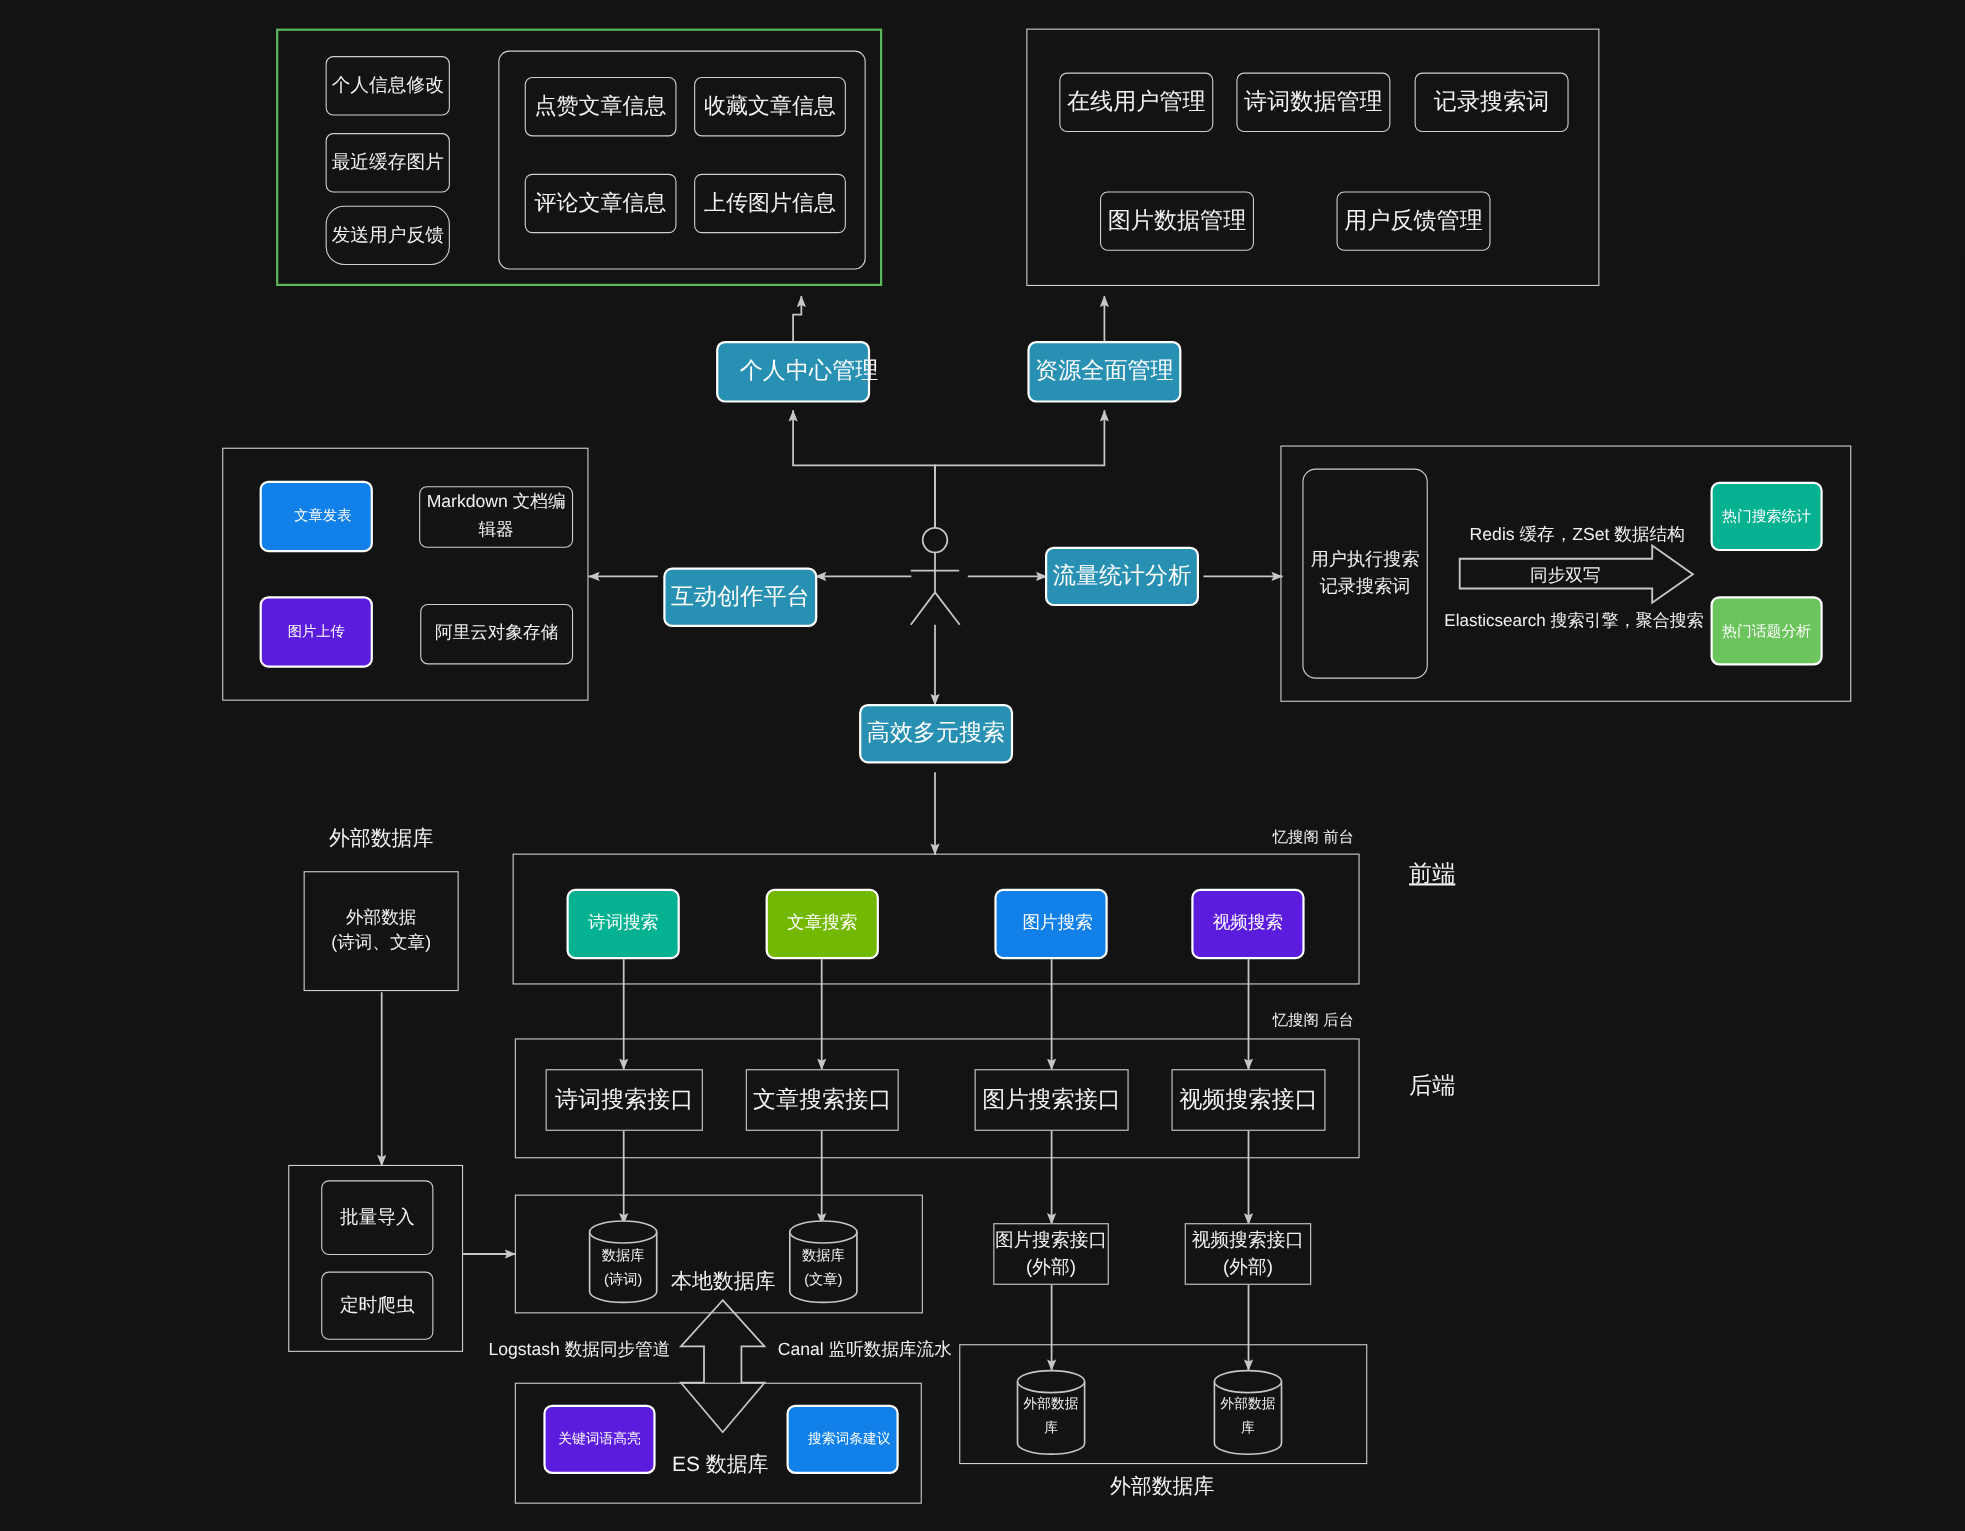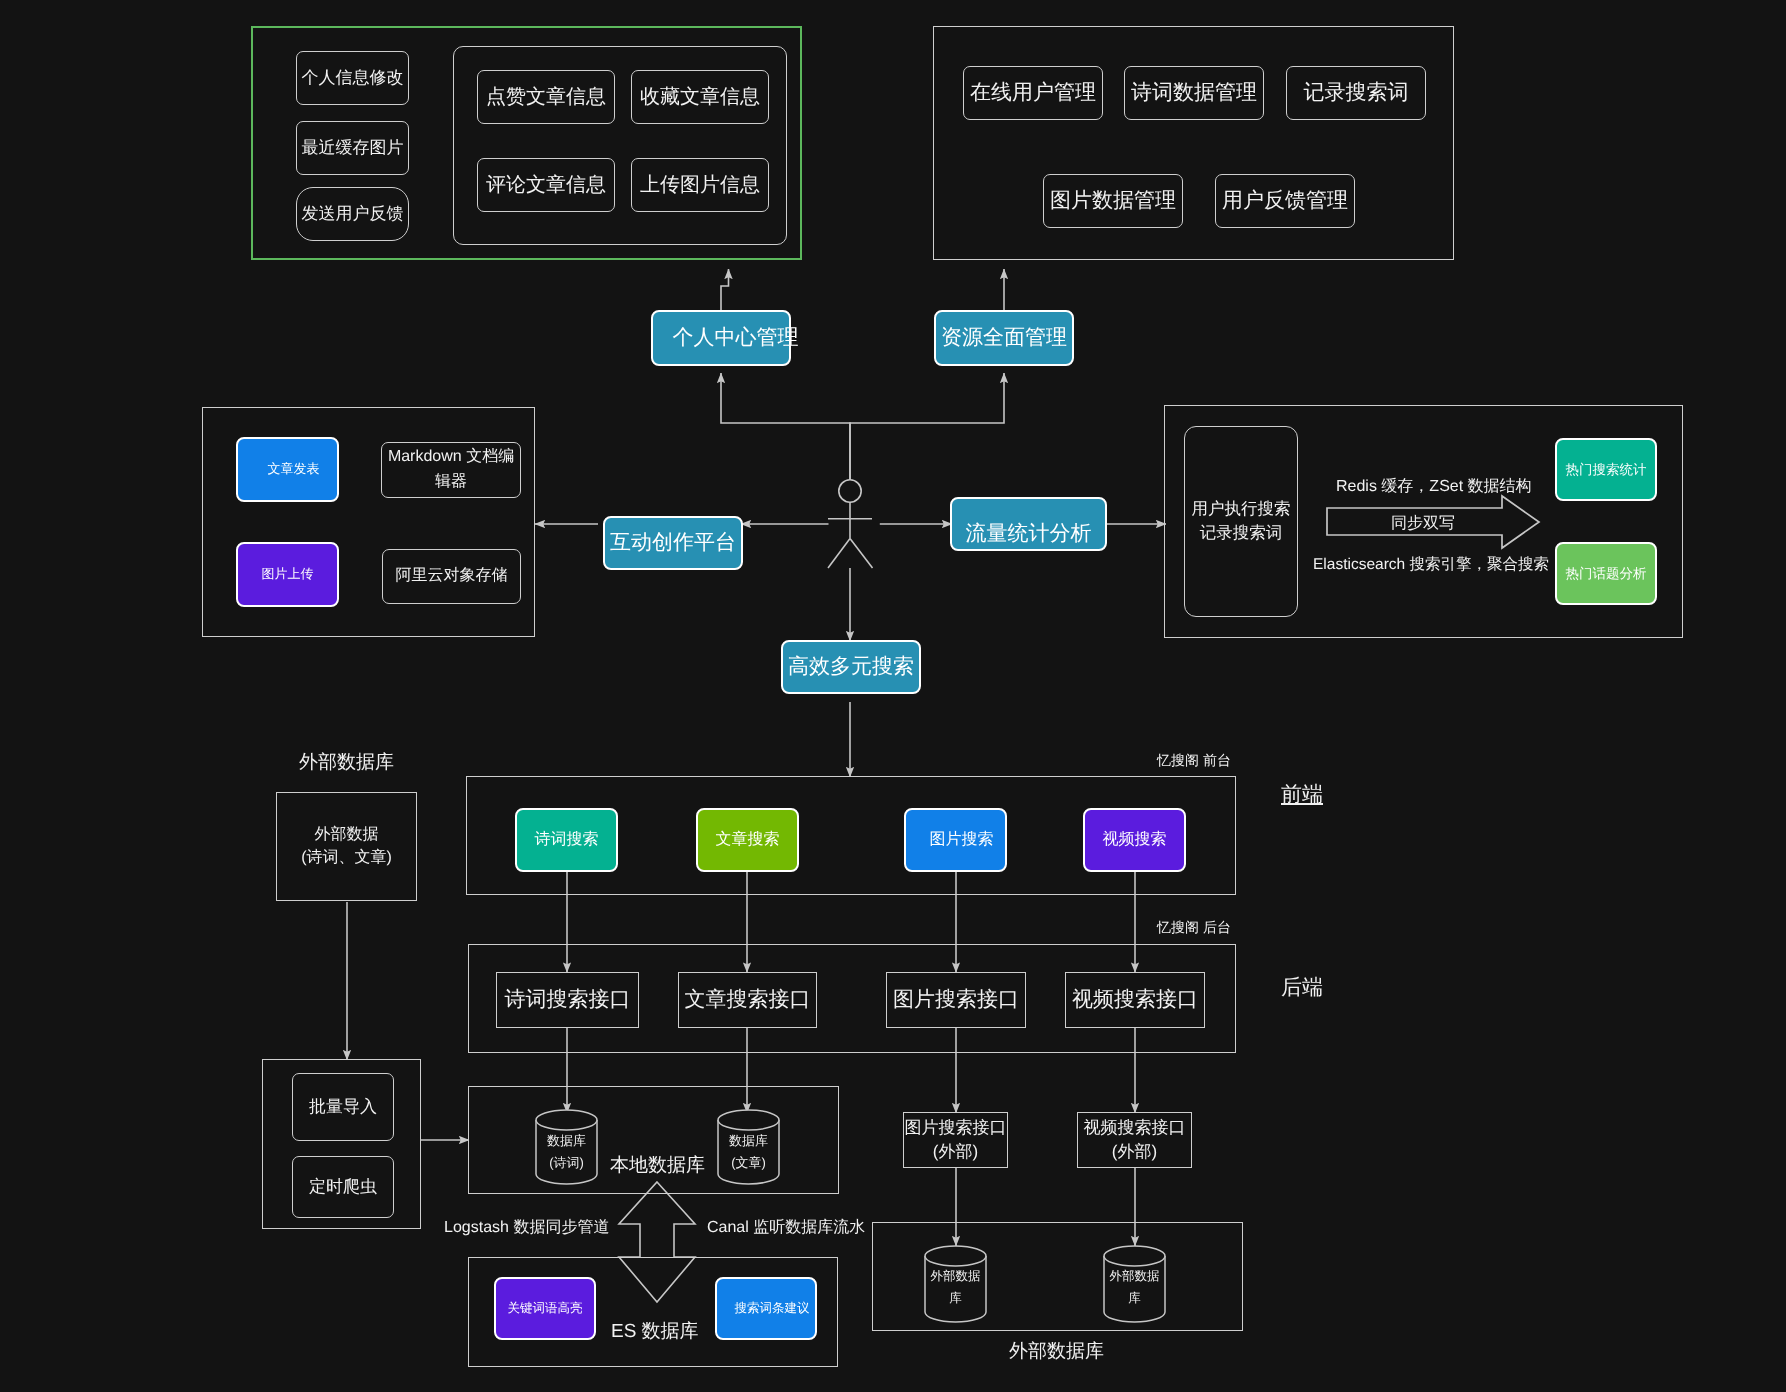--- a/index.html
+++ b/index.html
@@ -59,37 +59,37 @@
 <div class="bx grp" style="left:933px;top:26px;width:521px;height:234px;"></div>
 <div class="bx rnd" style="left:963px;top:66px;width:140px;height:54px;font-size:21px;">
       <div class="ln">在线用户管理</div>
     </div>
 <div class="bx rnd" style="left:1124px;top:66px;width:140px;height:54px;font-size:21px;">
       <div class="ln">诗词数据管理</div>
     </div>
 <div class="bx rnd" style="left:1286px;top:66px;width:140px;height:54px;font-size:21px;">
       <div class="ln">记录搜索词</div>
     </div>
-<div class="bx rnd" style="left:1043px;top:174px;width:140px;height:54px;font-size:21px;">
+<div class="bx rnd" style="left:1000px;top:174px;width:140px;height:54px;font-size:21px;">
       <div class="ln">图片数据管理</div>
     </div>
 <div class="bx rnd" style="left:1215px;top:174px;width:140px;height:54px;font-size:21px;">
       <div class="ln">用户反馈管理</div>
     </div>
 
 <div class="bx fill teal" style="left:651px;top:310px;width:140px;height:56px;font-size:21px;padding-left:29px;">
       <div class="ln">个人中心管理</div>
     </div>
 <div class="bx fill teal" style="left:934px;top:310px;width:140px;height:56px;font-size:21px;">
       <div class="ln">资源全面管理</div>
     </div>
 <div class="bx fill teal" style="left:603px;top:516px;width:140px;height:54px;font-size:21px;">
       <div class="ln">互动创作平台</div>
     </div>
-<div class="bx fill teal" style="left:950px;top:497px;width:157px;height:54px;font-size:21px;justify-content:flex-end;">
+<div class="bx fill teal" style="left:950px;top:497px;width:140px;height:54px;font-size:21px;">
       <div class="ln">流量统计分析</div>
     </div>
 <div class="bx fill teal" style="left:781px;top:640px;width:140px;height:54px;font-size:21px;">
       <div class="ln">高效多元搜索</div>
     </div>
 
 <div class="bx grp" style="left:202px;top:407px;width:333px;height:230px;"></div>
 <div class="bx fill blue" style="left:236px;top:437px;width:103px;height:65px;font-size:13px;">
       <div class="ln">文章发表</div>
     </div>

